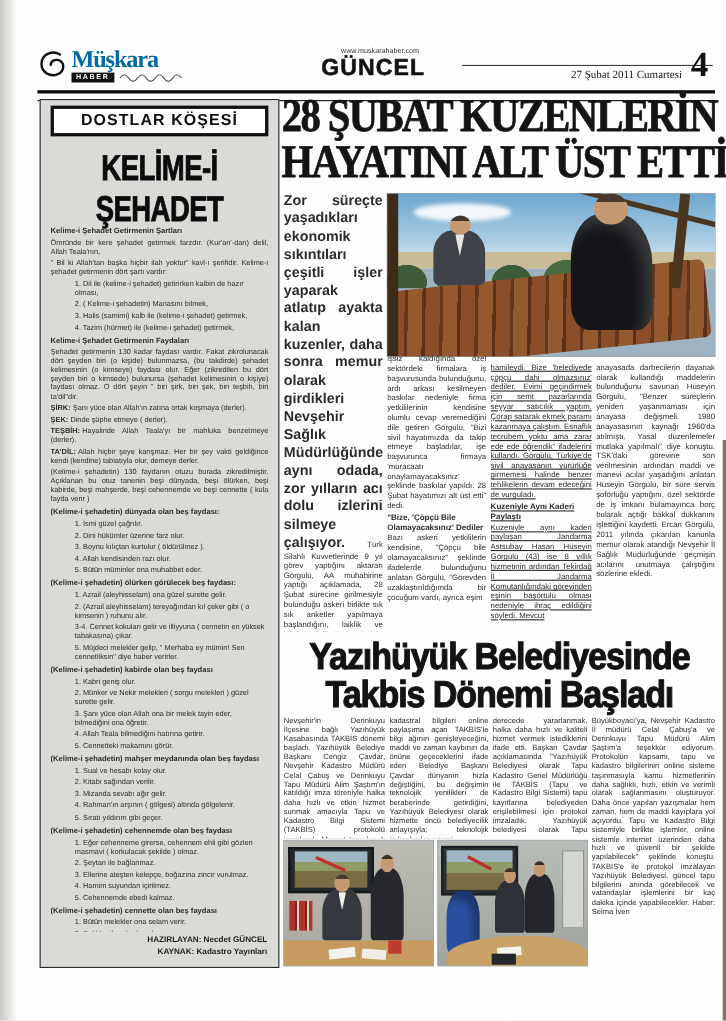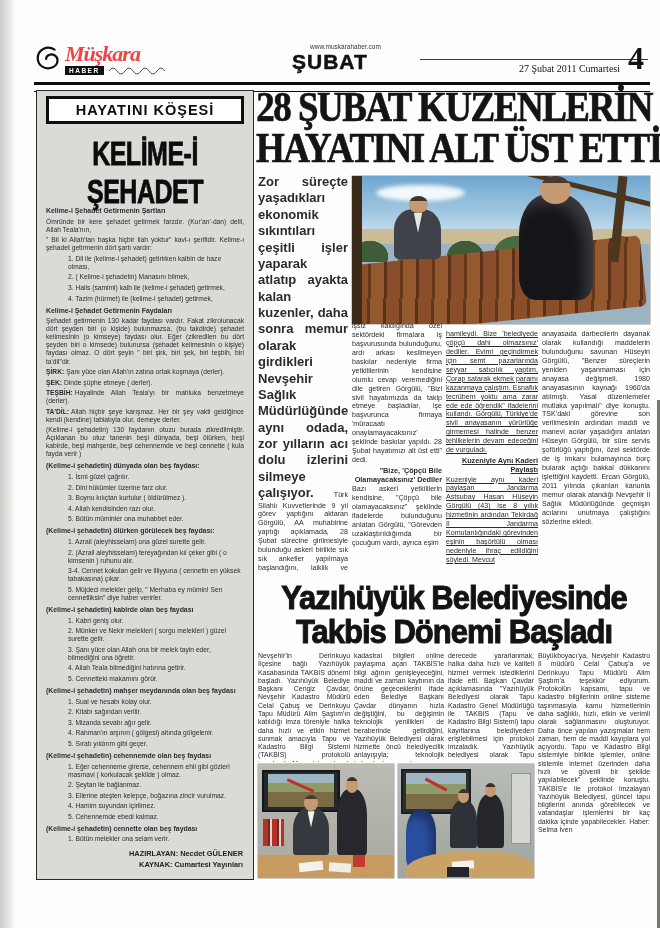--- a/index.html
+++ b/index.html
@@ -4,22 +4,22 @@
 <style>
   html,body{margin:0;padding:0;background:#e9e9e7;}
   .page{position:relative;width:660px;height:928px;margin:0 auto;background:#fefefe;
         font-family:"Liberation Sans",sans-serif;color:#222;overflow:hidden;}
   .page::before{content:'';position:absolute;left:0;top:0;bottom:0;width:16px;
         background:linear-gradient(90deg,#c9c9c6,rgba(255,255,255,0));z-index:5;pointer-events:none;}
   .page::after{content:'';position:absolute;right:0;top:400px;bottom:0;width:3px;background:#77766f;z-index:5;}
 
   
   .hdr-logo{position:absolute;left:34px;top:44px;display:flex;align-items:flex-start;gap:3px;}
-  .logo-name{font-family:"Liberation Serif",serif;font-style:italic;font-weight:bold;
-             font-size:22px;letter-spacing:-1px;color:#ef4444;line-height:20px;}
+  .logo-name{font-family:"Liberation Serif",serif;font-weight:bold;
+             font-size:22px;letter-spacing:-1px;color:#0369a1;line-height:20px;}
   .logo-sub{display:flex;align-items:center;gap:3px;margin-top:1px;}
   .badge{background:#111;color:#fff;font-size:6.5px;font-weight:bold;letter-spacing:1.5px;padding:1px 4px;}
   .hdr-center{position:absolute;left:292px;top:50px;}
   .g-title{font-size:21px;font-weight:bold;letter-spacing:1px;color:#111;-webkit-text-stroke:0.5px #111;}
   .g-site{position:absolute;top:-7px;left:18px;font-size:6.5px;color:#333;white-space:nowrap;}
   .hdr-line{position:absolute;left:420px;top:59px;width:228px;height:1px;background:#3c3c3c;}
   .hdr-date{position:absolute;left:430px;top:63px;width:190px;text-align:right;
             font-family:"Liberation Serif",serif;font-size:10px;color:#111;}
   .page-num{position:absolute;left:628px;top:42px;font-family:"Liberation Serif",serif;
             font-size:32px;font-weight:bold;color:#111;line-height:32px;}
@@ -47,21 +47,21 @@
   
   .h1{position:absolute;left:256px;top:86px;width:396px;text-align:center;
       font-family:"Liberation Serif",serif;font-weight:bold;font-size:37px;line-height:36px;
       letter-spacing:-1.5px;color:#141414;-webkit-text-stroke:0.6px #141414;
       transform:scaleY(1.15);transform-origin:center top;white-space:nowrap;}
   .col{position:absolute;text-align:justify;overflow:hidden;color:#2b2b2b;}
   .a1{font-size:7.1px;line-height:1.26;}
   .a1 p{margin:0;}
   .lead{font-weight:bold;font-size:13px;}
   .lead::after{content:' ';}
-  .subhead{font-weight:bold;font-size:7.3px;margin:1px 0;text-align:right;}
+  .subhead{font-weight:bold;font-size:7.3px;margin:1px 0;text-align:left;}
   .a1c1{left:258px;top:174px;width:90px;height:400px;}
   .a1c2{left:352px;top:322px;width:90px;height:246px;}
   .a1c3{left:446px;top:330px;width:92px;height:246px;text-decoration:underline;}
   .a1c4{left:542px;top:330px;width:108px;height:246px;}
 
   
   .h2{position:absolute;left:256px;top:580px;width:396px;text-align:center;
       font-weight:bold;font-size:31px;line-height:31px;letter-spacing:-1px;color:#131313;
       -webkit-text-stroke:0.9px #131313;transform:scaleY(1.1);transform-origin:center top;white-space:nowrap;}
   .a2{font-size:6.9px;line-height:1.2;}
@@ -157,29 +157,29 @@
         <span class="badge">HABER</span>
         <svg width="66" height="10">
           <path d="M2 6 q4 -6 8 0 t8 0 t8 0 t8 0 t8 0 t8 0 t8 0" stroke="#555" fill="none" stroke-width="1"></path>
         </svg>
       </div>
     </div>
   </div>
 
   <div class="hdr-center">
     <span class="g-site">www.muskarahaber.com</span>
-    <span class="g-title">ŞUBAT</span>
+    <span class="g-title">GÜNCEL</span>
   </div>
   <div class="hdr-line"></div>
   <div class="hdr-date">27 Şubat 2011 Cumartesi</div>
   <div class="page-num">4</div>
   <div class="hdr-rule"></div>
 
   <aside class="sidebar">
-    <div class="ribbon">HAYATINI KÖŞESİ</div>
+    <div class="ribbon">DOSTLAR KÖŞESİ</div>
     <div class="sb-title">KELİME-İ ŞEHADET</div>
     <div class="sb-body">
 
     <div class="sb-block">
           <div class="sb-head">Kelime-i Şehadet Getirmenin Şartları</div>
         </div>
         <div class="sb-block">
           <div class="sb-para"><span>Ömründe bir kere şehadet getirmek farzdır. (Kur'an'-dan) delil, Allah Teala'nın,</span></div>
         </div>
         <div class="sb-block">
@@ -309,22 +309,22 @@
           <div class="sb-head">(Kelime-i şehadetin) cennette olan beş faydası</div>
         </div>
         <div class="sb-block">
           <div class="sb-li">1. Bütün melekler ona selam verir.</div>
         </div>
         <div class="sb-block">
           <div class="sb-li">2. Sıdıklar ile arkadaş olur.</div>
         </div>
       </div>
     <div class="sb-credits">
-      <div>HAZIRLAYAN: Necdet GÜLENER</div>
-      <div>KAYNAK: Cumartesi Yayınları</div>
+      <div>HAZIRLAYAN: Necdet GÜNCEL</div>
+      <div>KAYNAK: Kadastro Yayınları</div>
     </div>
   </aside>
 
   <div class="h1">
     <div>28 ŞUBAT KUZENLERİN</div>
     <div>HAYATINI ALT ÜST ETTİ</div>
   </div>
 
   <div class="col a1 a1c1">
     <span class="lead">Zor süreçte yaşadıkları ekonomik sıkıntıları çeşitli işler yaparak atlatıp ayakta kalan kuzenler, daha sonra memur olarak girdikleri Nevşehir Sağlık Müdürlüğünde aynı odada, zor yılların acı dolu izlerini silmeye çalışıyor.</span><span>Türk Silahlı Kuvvetlerinde 9 yıl görev yaptığını aktaran Görgülü, AA muhabirine yaptığı açıklamada, 28 Şubat sürecine girilmesiyle bulunduğu askeri birlikte sık sık anketler yapılmaya başlandığını, laiklik ve hilafetle ilgili düşüncelerinin sorulduğu ankete verilen cevaplarla da hakkında fişlemeler yapıldığını söyledi. Eşi başörtülü olan personele lojmanda yer verilmediğini anlatan Görgülü, "Hanımlarımız parti ve balolara davet ediyorlardı. Eşim çeşitli mazeretler ileri sürerek gitmiyordu, asıl amaçları başörtülü olup olmadığını belirlemek ve dine bakışını öğrenmekti. Eşim başörtüsünü açıp balolara katılmadığı için 'Disiplinsizlik' gerekçesiyle ordudan ihraç edildim" diye konuştu. Görgülü, Doğu ve Güneydoğu bölgesini de kapsayan 9 yıllık hizmeti boyunca çeşitli defalar takdir belgeleri aldığını, hiçbir disiplinsizlik suçu işlemediğini belirtti. Ordudan uzaklaştırılarak</span>

